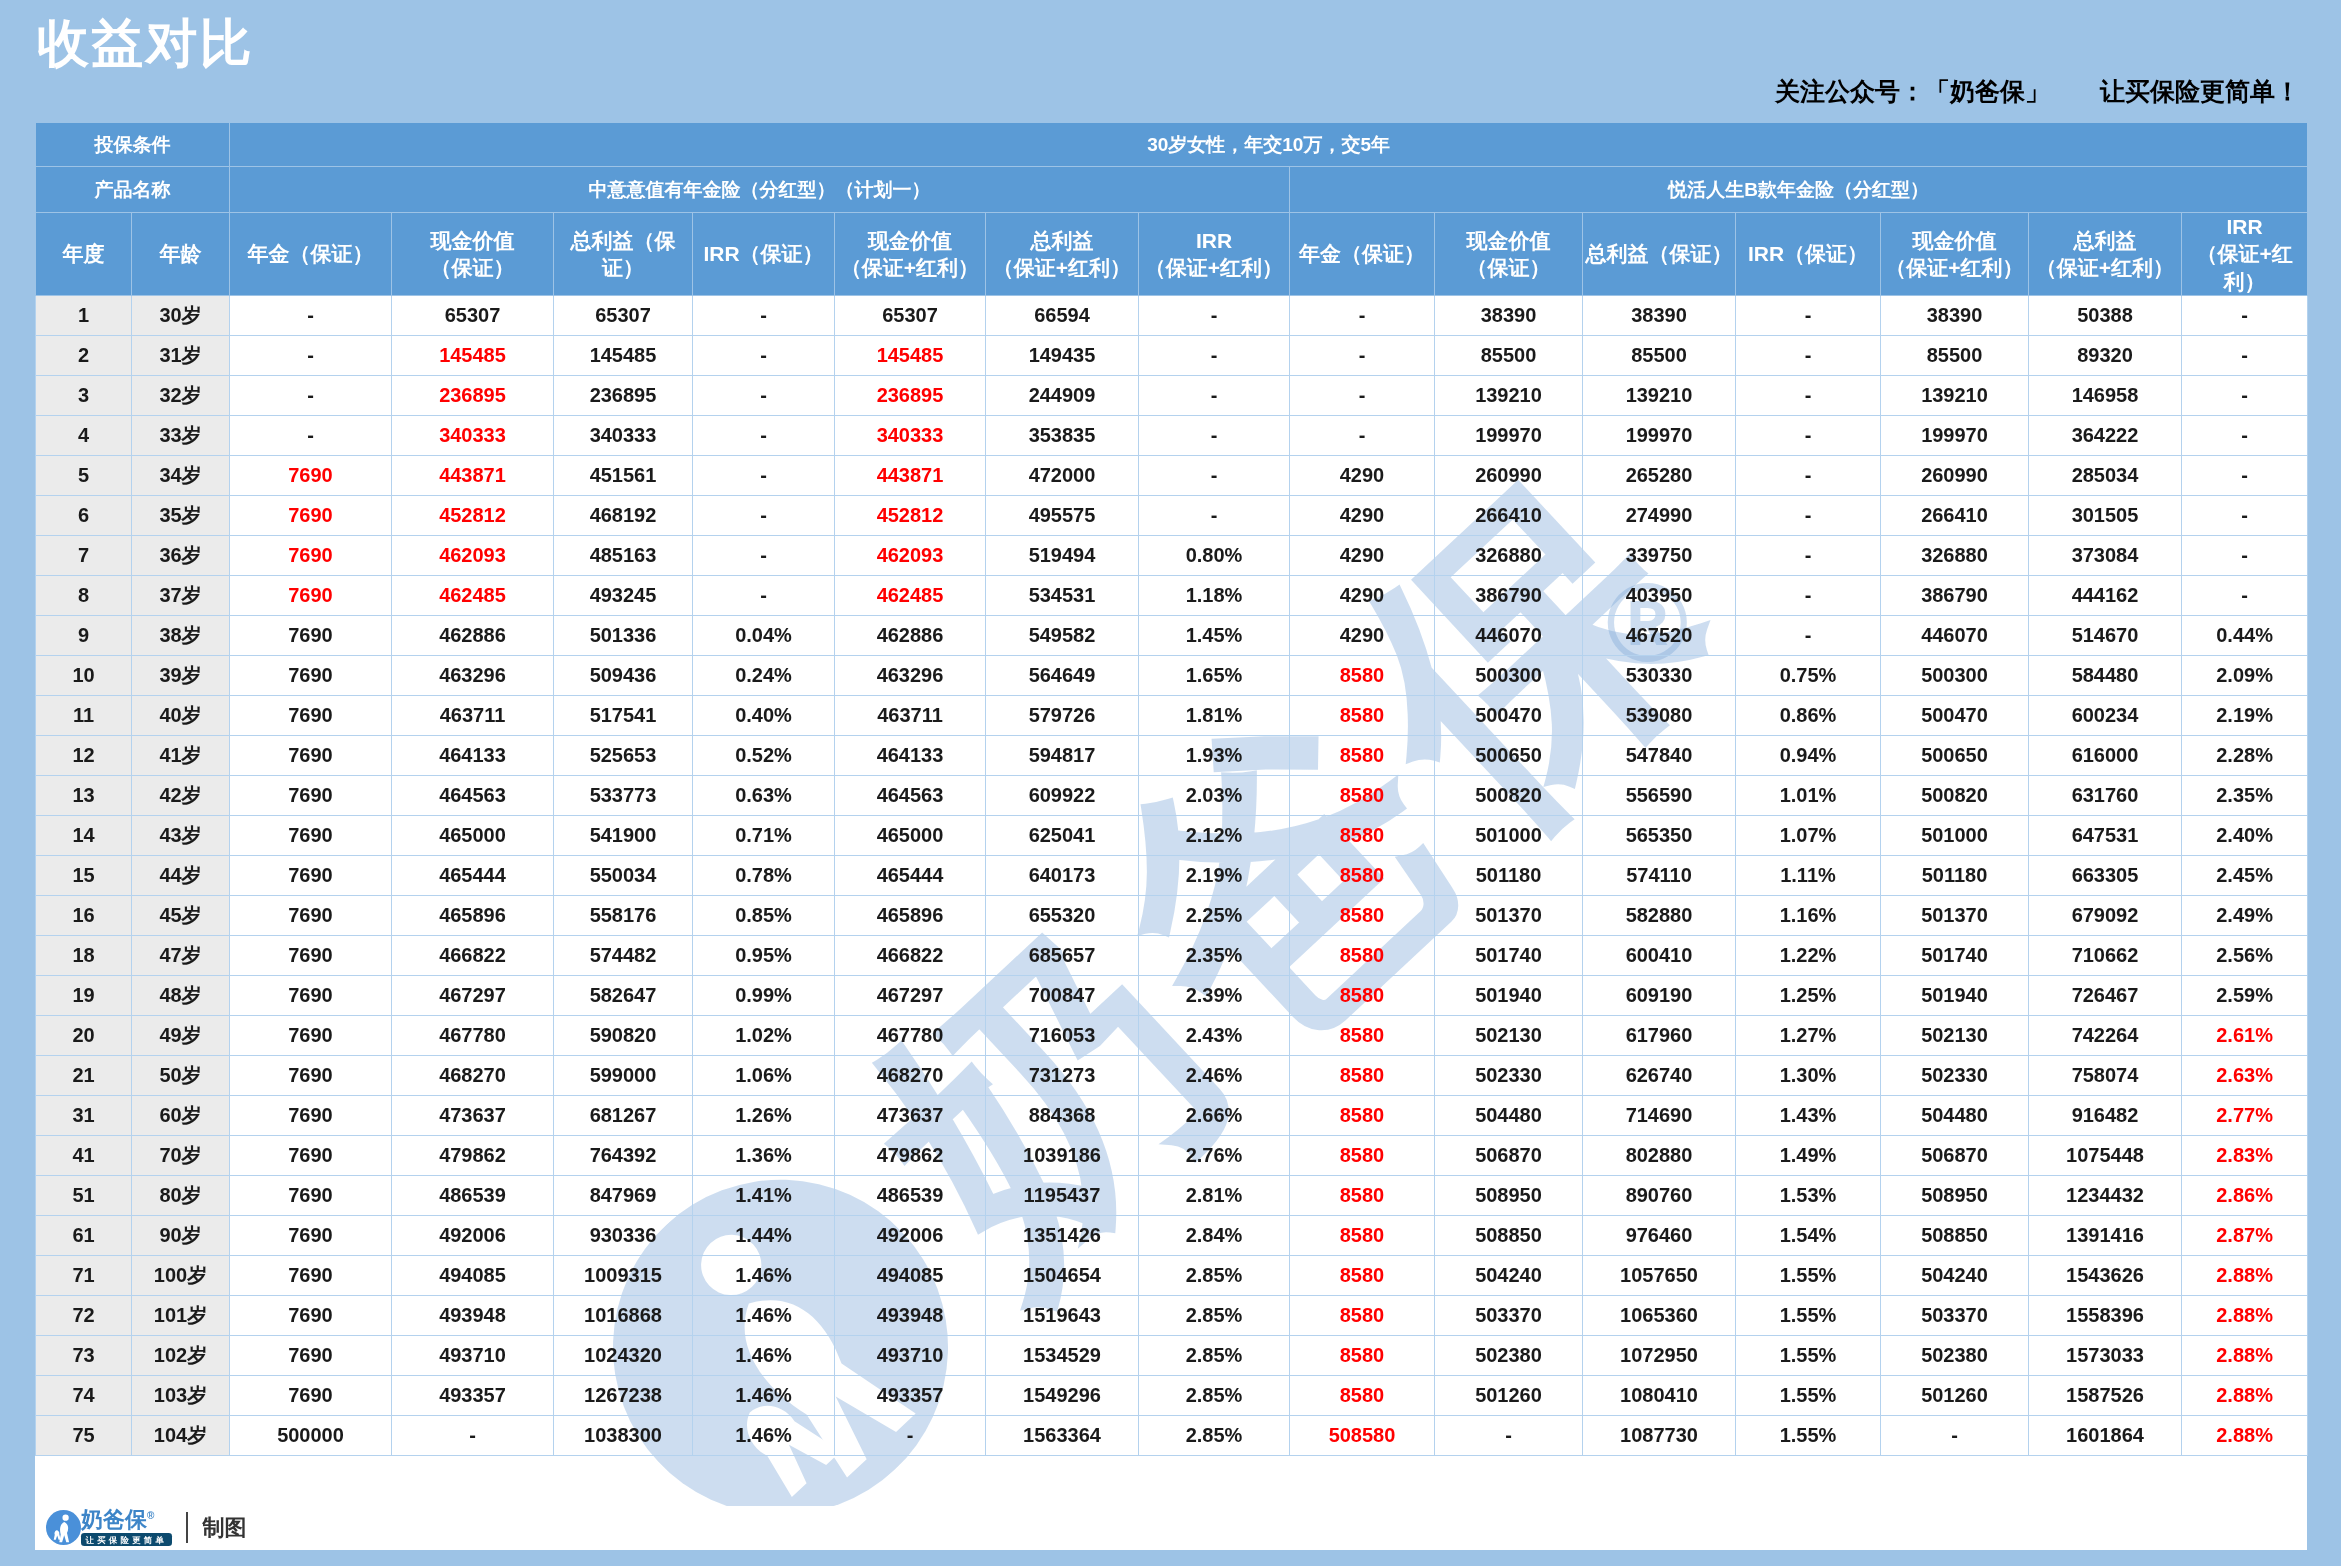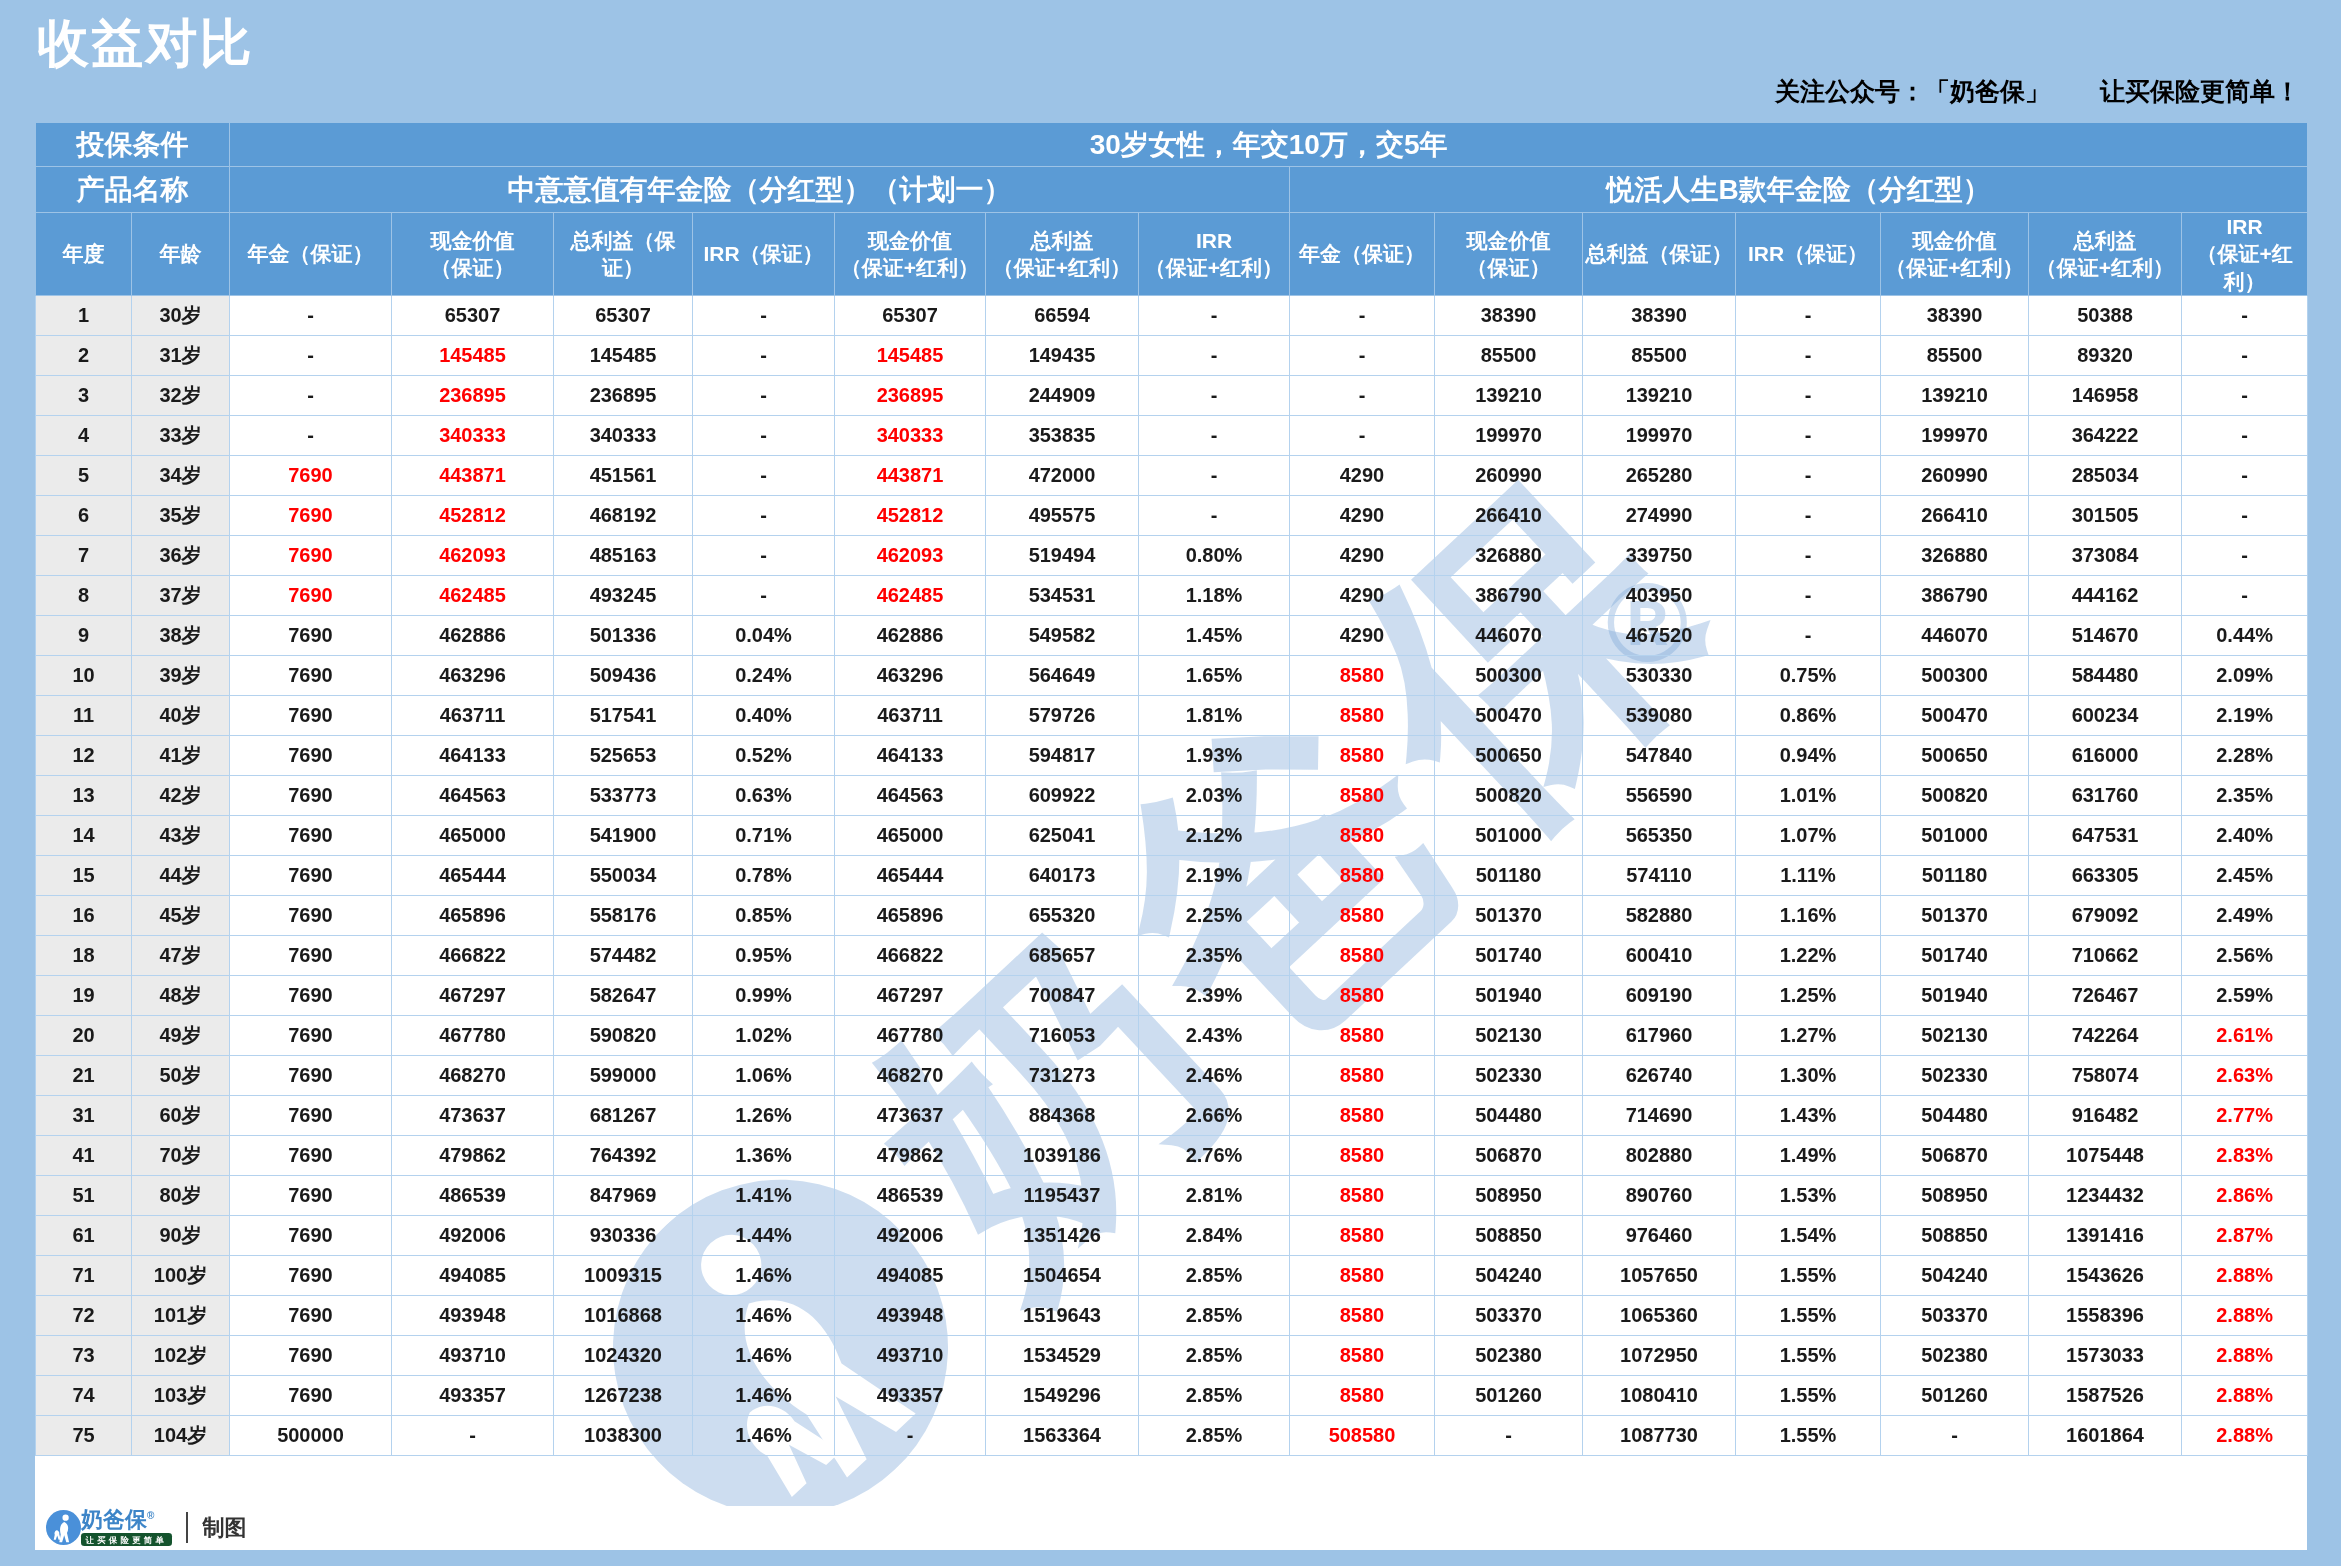--- a/index.html
+++ b/index.html
@@ -34,42 +34,42 @@
   }
   
   table.cmp{
     position:absolute;left:35px;top:122px;width:2272px;z-index:3;
     border-collapse:collapse;table-layout:fixed;
   }
   table.cmp th{
     background:#5b9bd5;color:#ffffff;font-weight:700;text-align:center;
     border:1.1px solid #9dc3e6;vertical-align:middle;padding:0;
   }
-  tr.band-row th{font-size:28px;}
+  tr.band-row th{font-size:19px;}
   tr.cond-row{height:44px;}
   tr.prod-row{height:46px;}
   tr.colh-row{height:79px;}
   tr.colh-row th{font-size:21px;line-height:1.3;white-space:pre-line;}
   table.cmp td{
     background:transparent;font-size:20px;font-weight:700;color:#1a1a1a;
     text-align:center;vertical-align:middle;border:1.1px solid #b4d2ee;padding:0;
   }
   table.cmp tbody tr{height:40px;}
   table.cmp td.gray{background:#ebebeb;}
   table.cmp td.red{color:#ff0000;}
   
   .footer{
     position:absolute;left:35px;top:1506px;width:2272px;height:43px;
     background:#ffffff;z-index:4;display:flex;align-items:center;padding-left:11px;box-sizing:border-box;
   }
   .brand{display:flex;flex-direction:column;justify-content:center;margin-left:0;}
   .brand-name{font-size:22px;font-weight:900;color:#3d85c8;line-height:1;}
   .brand-name sup{font-size:10px;}
   .brand-pill{
-    margin-top:2.2px;background:#14532d;color:#ffffff;border-radius:3.3px;
+    margin-top:2.2px;background:#0c4a6e;color:#ffffff;border-radius:3.3px;
     font-size:8.4px;letter-spacing:3.3px;padding:1.1px 4.5px;width:max-content;line-height:1.2;font-weight:700;
   }
   .footer-divider{width:1.7px;height:31px;background:#444;margin:0 14.5px;}
   .footer-note{font-size:22px;font-weight:700;color:#333;}
 </style>
 </head>
 <body>
 
 <div class="page">
 

